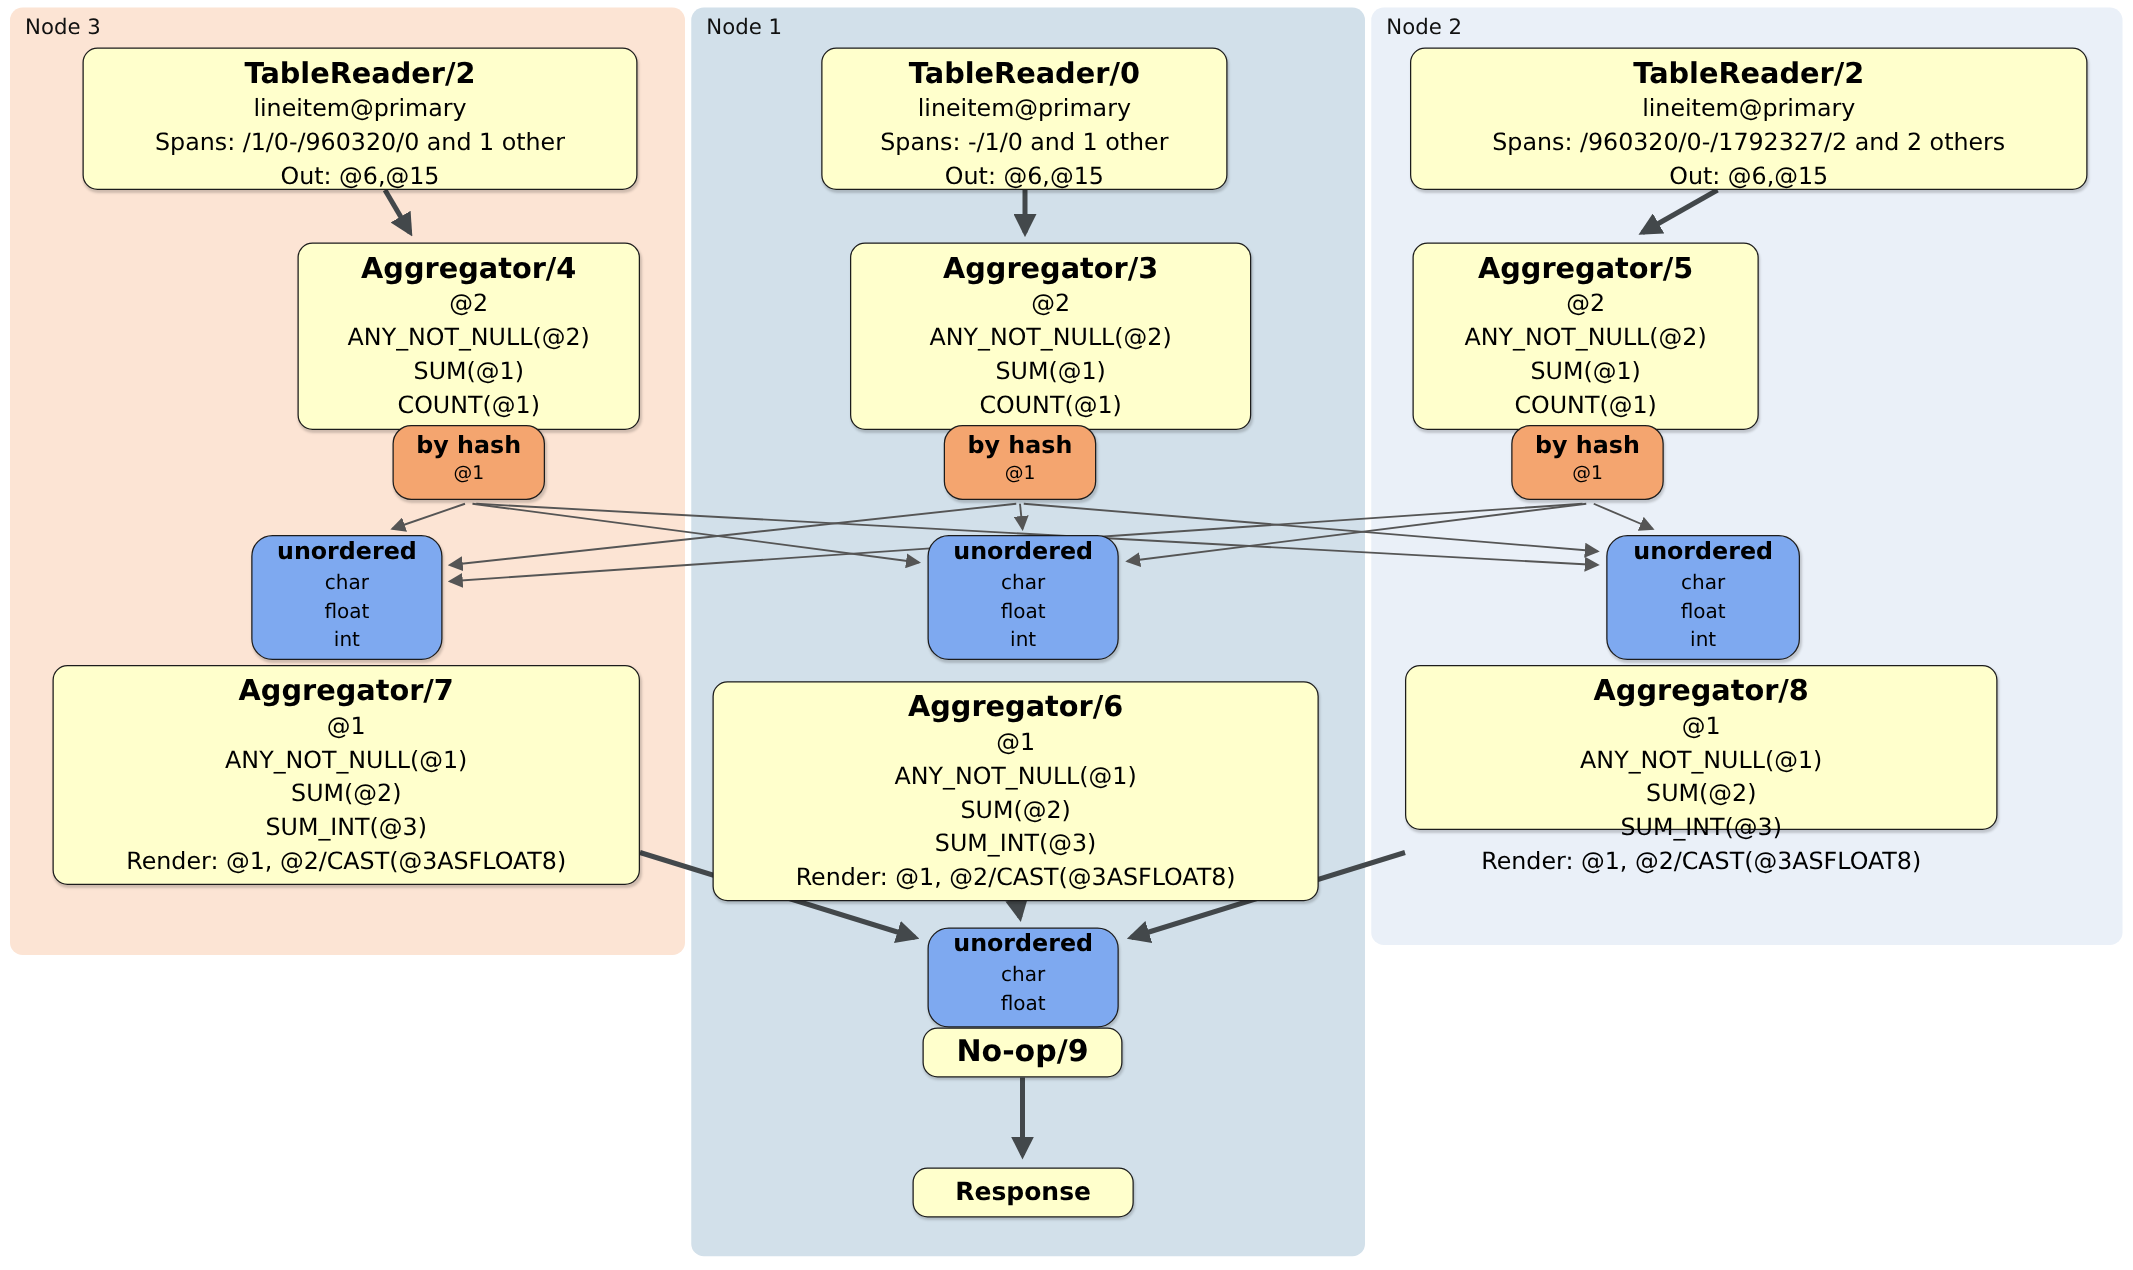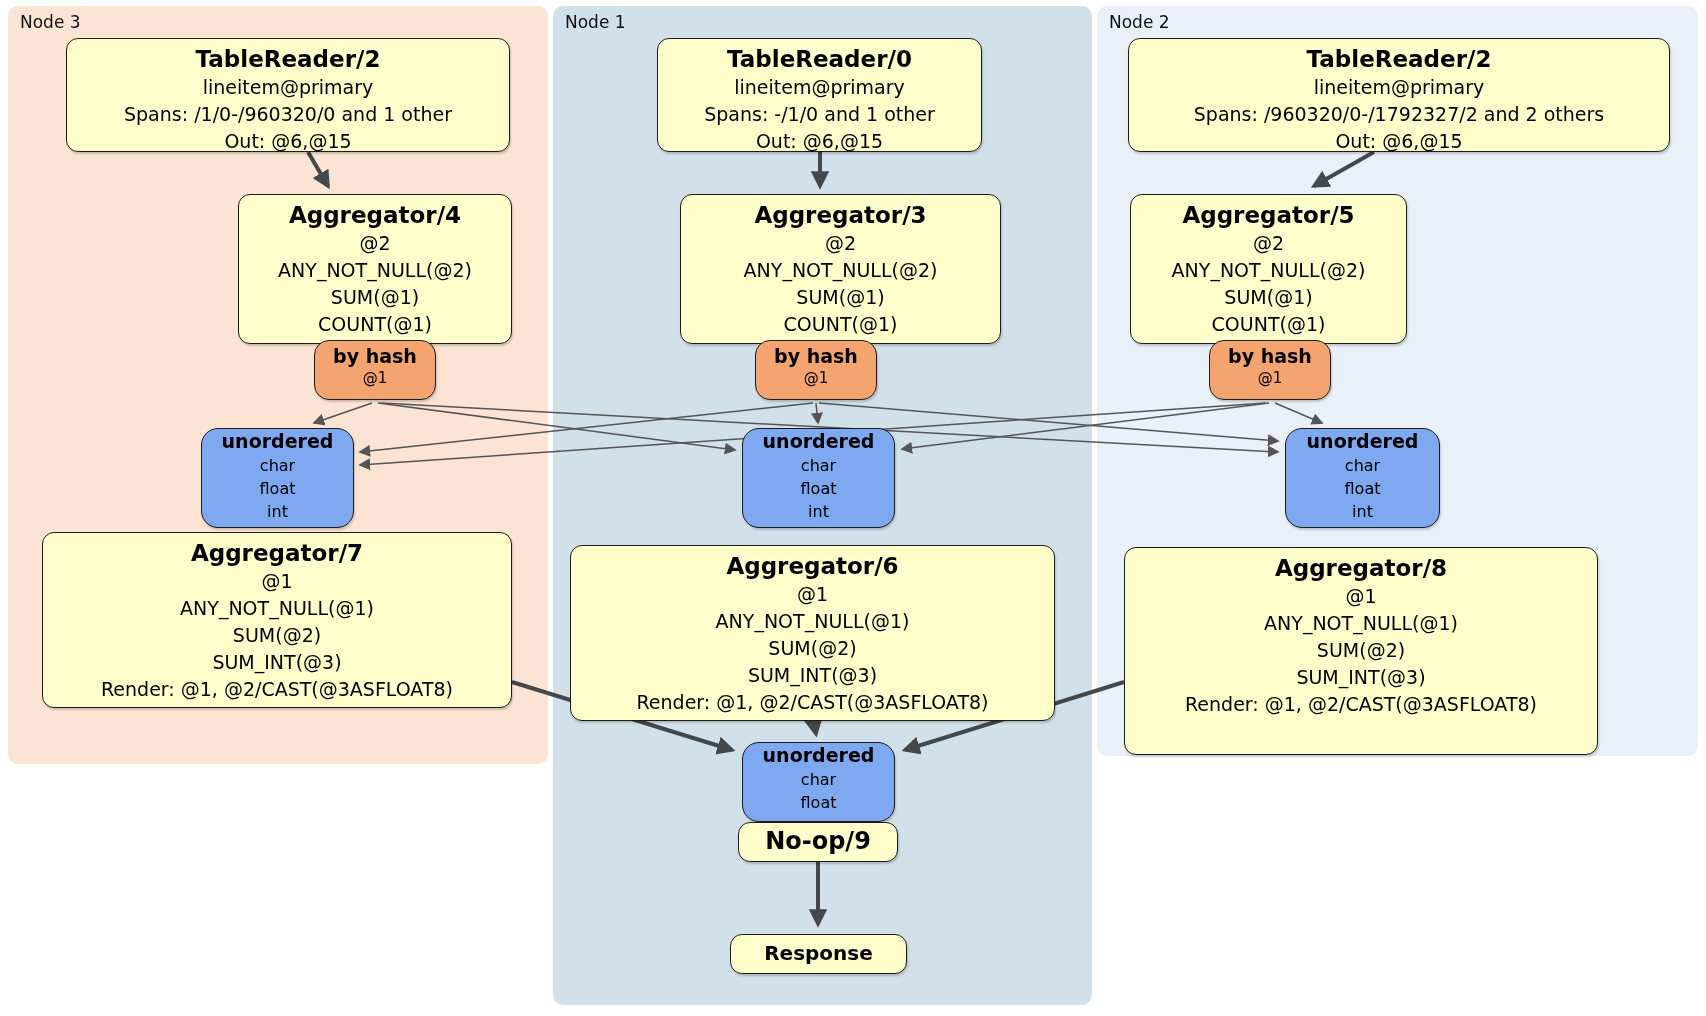--- a/index.html
+++ b/index.html
@@ -175,21 +175,21 @@
     <div class="bl-sm">@1</div>
   </div>
 
   <div class="box stream" style="left:1285px;top:428px;width:155px;height:100px;">
     <div class="bt-sm">unordered</div>
     <div class="bl-st">char</div>
     <div class="bl-st">float</div>
     <div class="bl-st">int</div>
   </div>
 
-  <div class="box proc" style="left:1124px;top:532px;width:474px;height:208px;margin-top:15px;">
+  <div class="box proc" style="left:1124px;top:532px;width:474px;height:132px;">
     <div class="bt">Aggregator/8</div>
     <div class="bl">@1</div>
     <div class="bl">ANY_NOT_NULL(@1)</div>
     <div class="bl">SUM(@2)</div>
     <div class="bl">SUM_INT(@3)</div>
     <div class="bl">Render: @1, @2/CAST(@3ASFLOAT8)</div>
   </div>
 
 </div>
 

